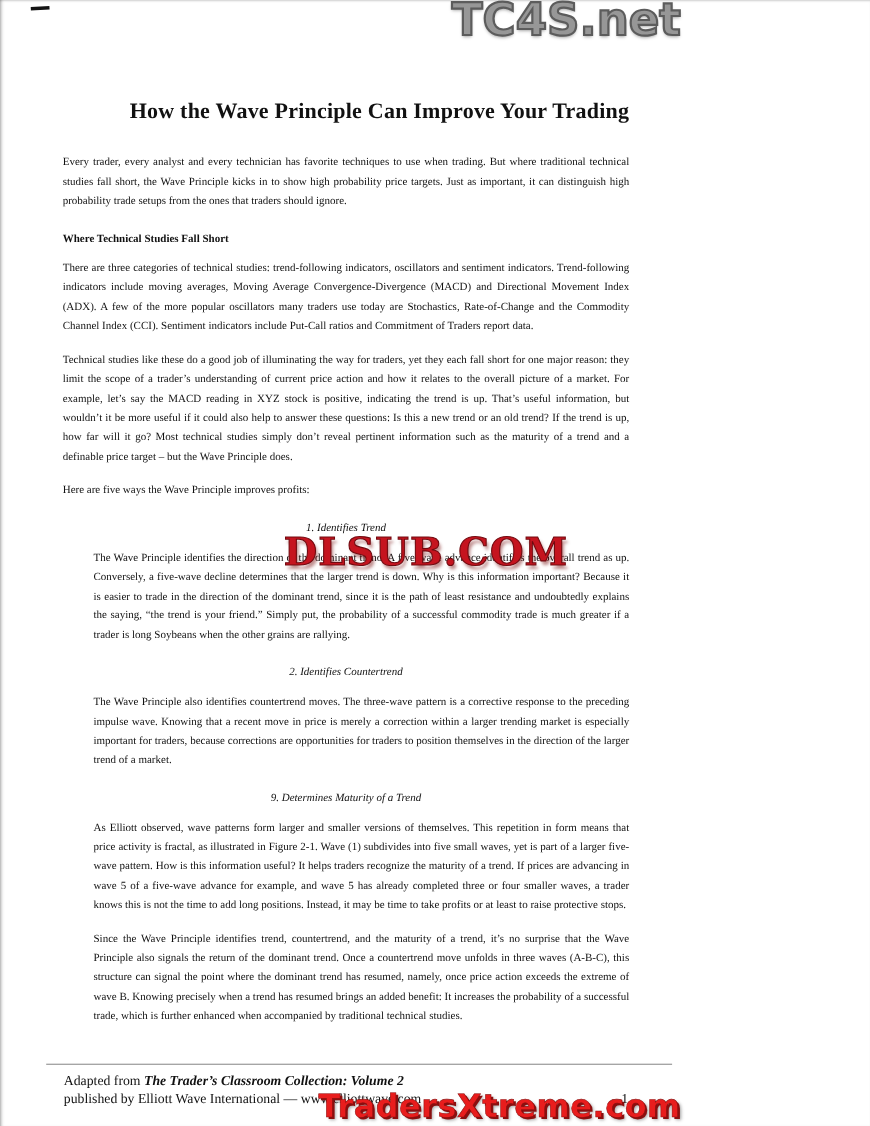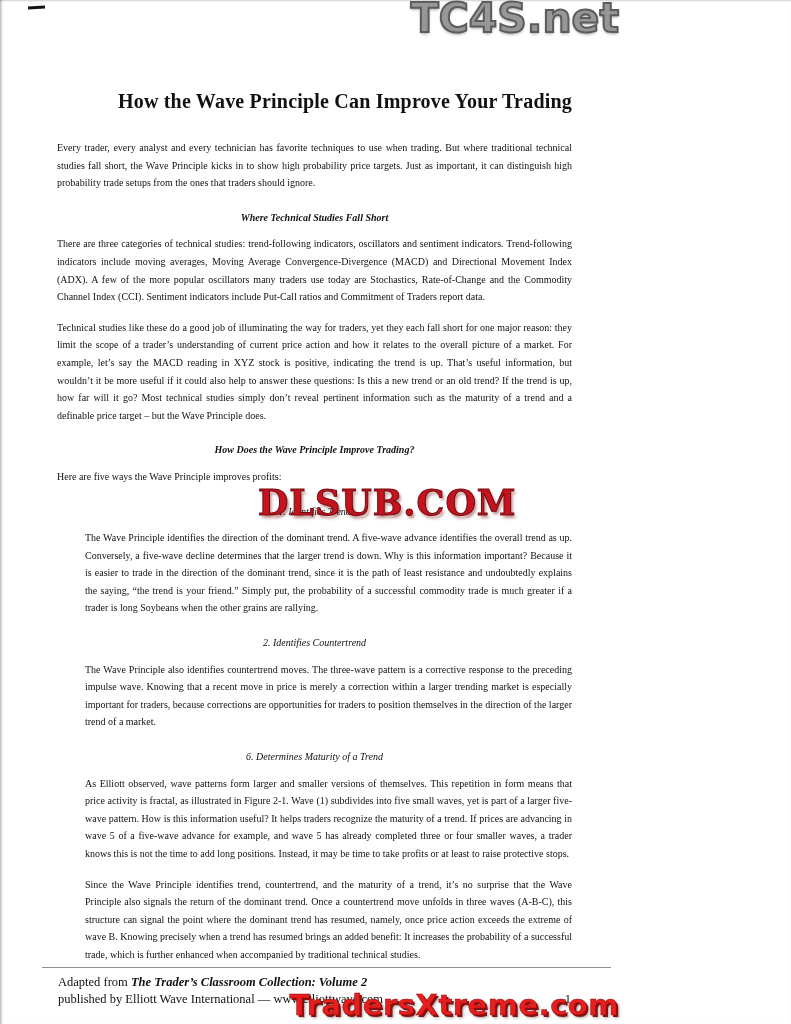--- a/index.html
+++ b/index.html
@@ -39,23 +39,22 @@
   }
   .content { position: relative; z-index: 1; }
   .blk {
     font-size: 10px;
     line-height: 17.6px;
     text-align: justify;
   }
   .blk.para { margin: 0 0 13px 0; }
   .blk.heading {
     font-weight: bold;
-    text-align: center;
+    text-align: left;
     margin: 17px 0 9px 0;
-    font-style: italic;
   }
   .blk.subheading {
     font-style: italic;
     text-align: center;
     margin: 17px 0 9px 0;
   }
   .blk.para-indent { margin: 0 0 13px 28px; }
 
   
   .wm-top {
@@ -127,27 +126,26 @@
 
   <div class="wm-top">TC4S.net</div>
 
   <h1 class="title">How the Wave Principle Can Improve Your Trading</h1>
 
   <div class="content">
       <div class="blk para">Every trader, every analyst and every technician has favorite techniques to use when trading. But where traditional technical studies fall short, the Wave Principle kicks in to show high probability price targets. Just as important, it can distinguish high probability trade setups from the ones that traders should ignore.</div>
       <div class="blk heading">Where Technical Studies Fall Short</div>
       <div class="blk para">There are three categories of technical studies: trend-following indicators, oscillators and sentiment indicators. Trend-following indicators include moving averages, Moving Average Convergence-Divergence (MACD) and Directional Movement Index (ADX). A few of the more popular oscillators many traders use today are Stochastics, Rate-of-Change and the Commodity Channel Index (CCI). Sentiment indicators include Put-Call ratios and Commitment of Traders report data.</div>
       <div class="blk para">Technical studies like these do a good job of illuminating the way for traders, yet they each fall short for one major reason: they limit the scope of a trader’s understanding of current price action and how it relates to the overall picture of a market. For example, let’s say the MACD reading in XYZ stock is positive, indicating the trend is up. That’s useful information, but wouldn’t it be more useful if it could also help to answer these questions: Is this a new trend or an old trend? If the trend is up, how far will it go? Most technical studies simply don’t reveal pertinent information such as the maturity of a trend and a definable price target – but the Wave Principle does.</div>
-      <div class="blk heading">How Does the Wave Principle Improve Trading?</div>
       <div class="blk para">Here are five ways the Wave Principle improves profits:</div>
       <div class="blk subheading">1. Identifies Trend</div>
       <div class="blk para-indent">The Wave Principle identifies the direction of the dominant trend. A five-wave advance identifies the overall trend as up. Conversely, a five-wave decline determines that the larger trend is down. Why is this information important? Because it is easier to trade in the direction of the dominant trend, since it is the path of least resistance and undoubtedly explains the saying, “the trend is your friend.” Simply put, the probability of a successful commodity trade is much greater if a trader is long Soybeans when the other grains are rallying.</div>
       <div class="blk subheading">2. Identifies Countertrend</div>
       <div class="blk para-indent">The Wave Principle also identifies countertrend moves. The three-wave pattern is a corrective response to the preceding impulse wave. Knowing that a recent move in price is merely a correction within a larger trending market is especially important for traders, because corrections are opportunities for traders to position themselves in the direction of the larger trend of a market.</div>
-      <div class="blk subheading">6. Determines Maturity of a Trend</div>
+      <div class="blk subheading">9. Determines Maturity of a Trend</div>
       <div class="blk para-indent">As Elliott observed, wave patterns form larger and smaller versions of themselves. This repetition in form means that price activity is fractal, as illustrated in Figure 2-1. Wave (1) subdivides into five small waves, yet is part of a larger five-wave pattern. How is this information useful? It helps traders recognize the maturity of a trend. If prices are advancing in wave 5 of a five-wave advance for example, and wave 5 has already completed three or four smaller waves, a trader knows this is not the time to add long positions. Instead, it may be time to take profits or at least to raise protective stops.</div>
       <div class="blk para-indent">Since the Wave Principle identifies trend, countertrend, and the maturity of a trend, it’s no surprise that the Wave Principle also signals the return of the dominant trend. Once a countertrend move unfolds in three waves (A-B-C), this structure can signal the point where the dominant trend has resumed, namely, once price action exceeds the extreme of wave B. Knowing precisely when a trend has resumed brings an added benefit: It increases the probability of a successful trade, which is further enhanced when accompanied by traditional technical studies.</div>
     </div>
 
   <div class="wm-mid">DLSUB.COM</div>
 
   <div class="footer">
     <div class="footer-left">
       <div>
         <span>Adapted from</span>

